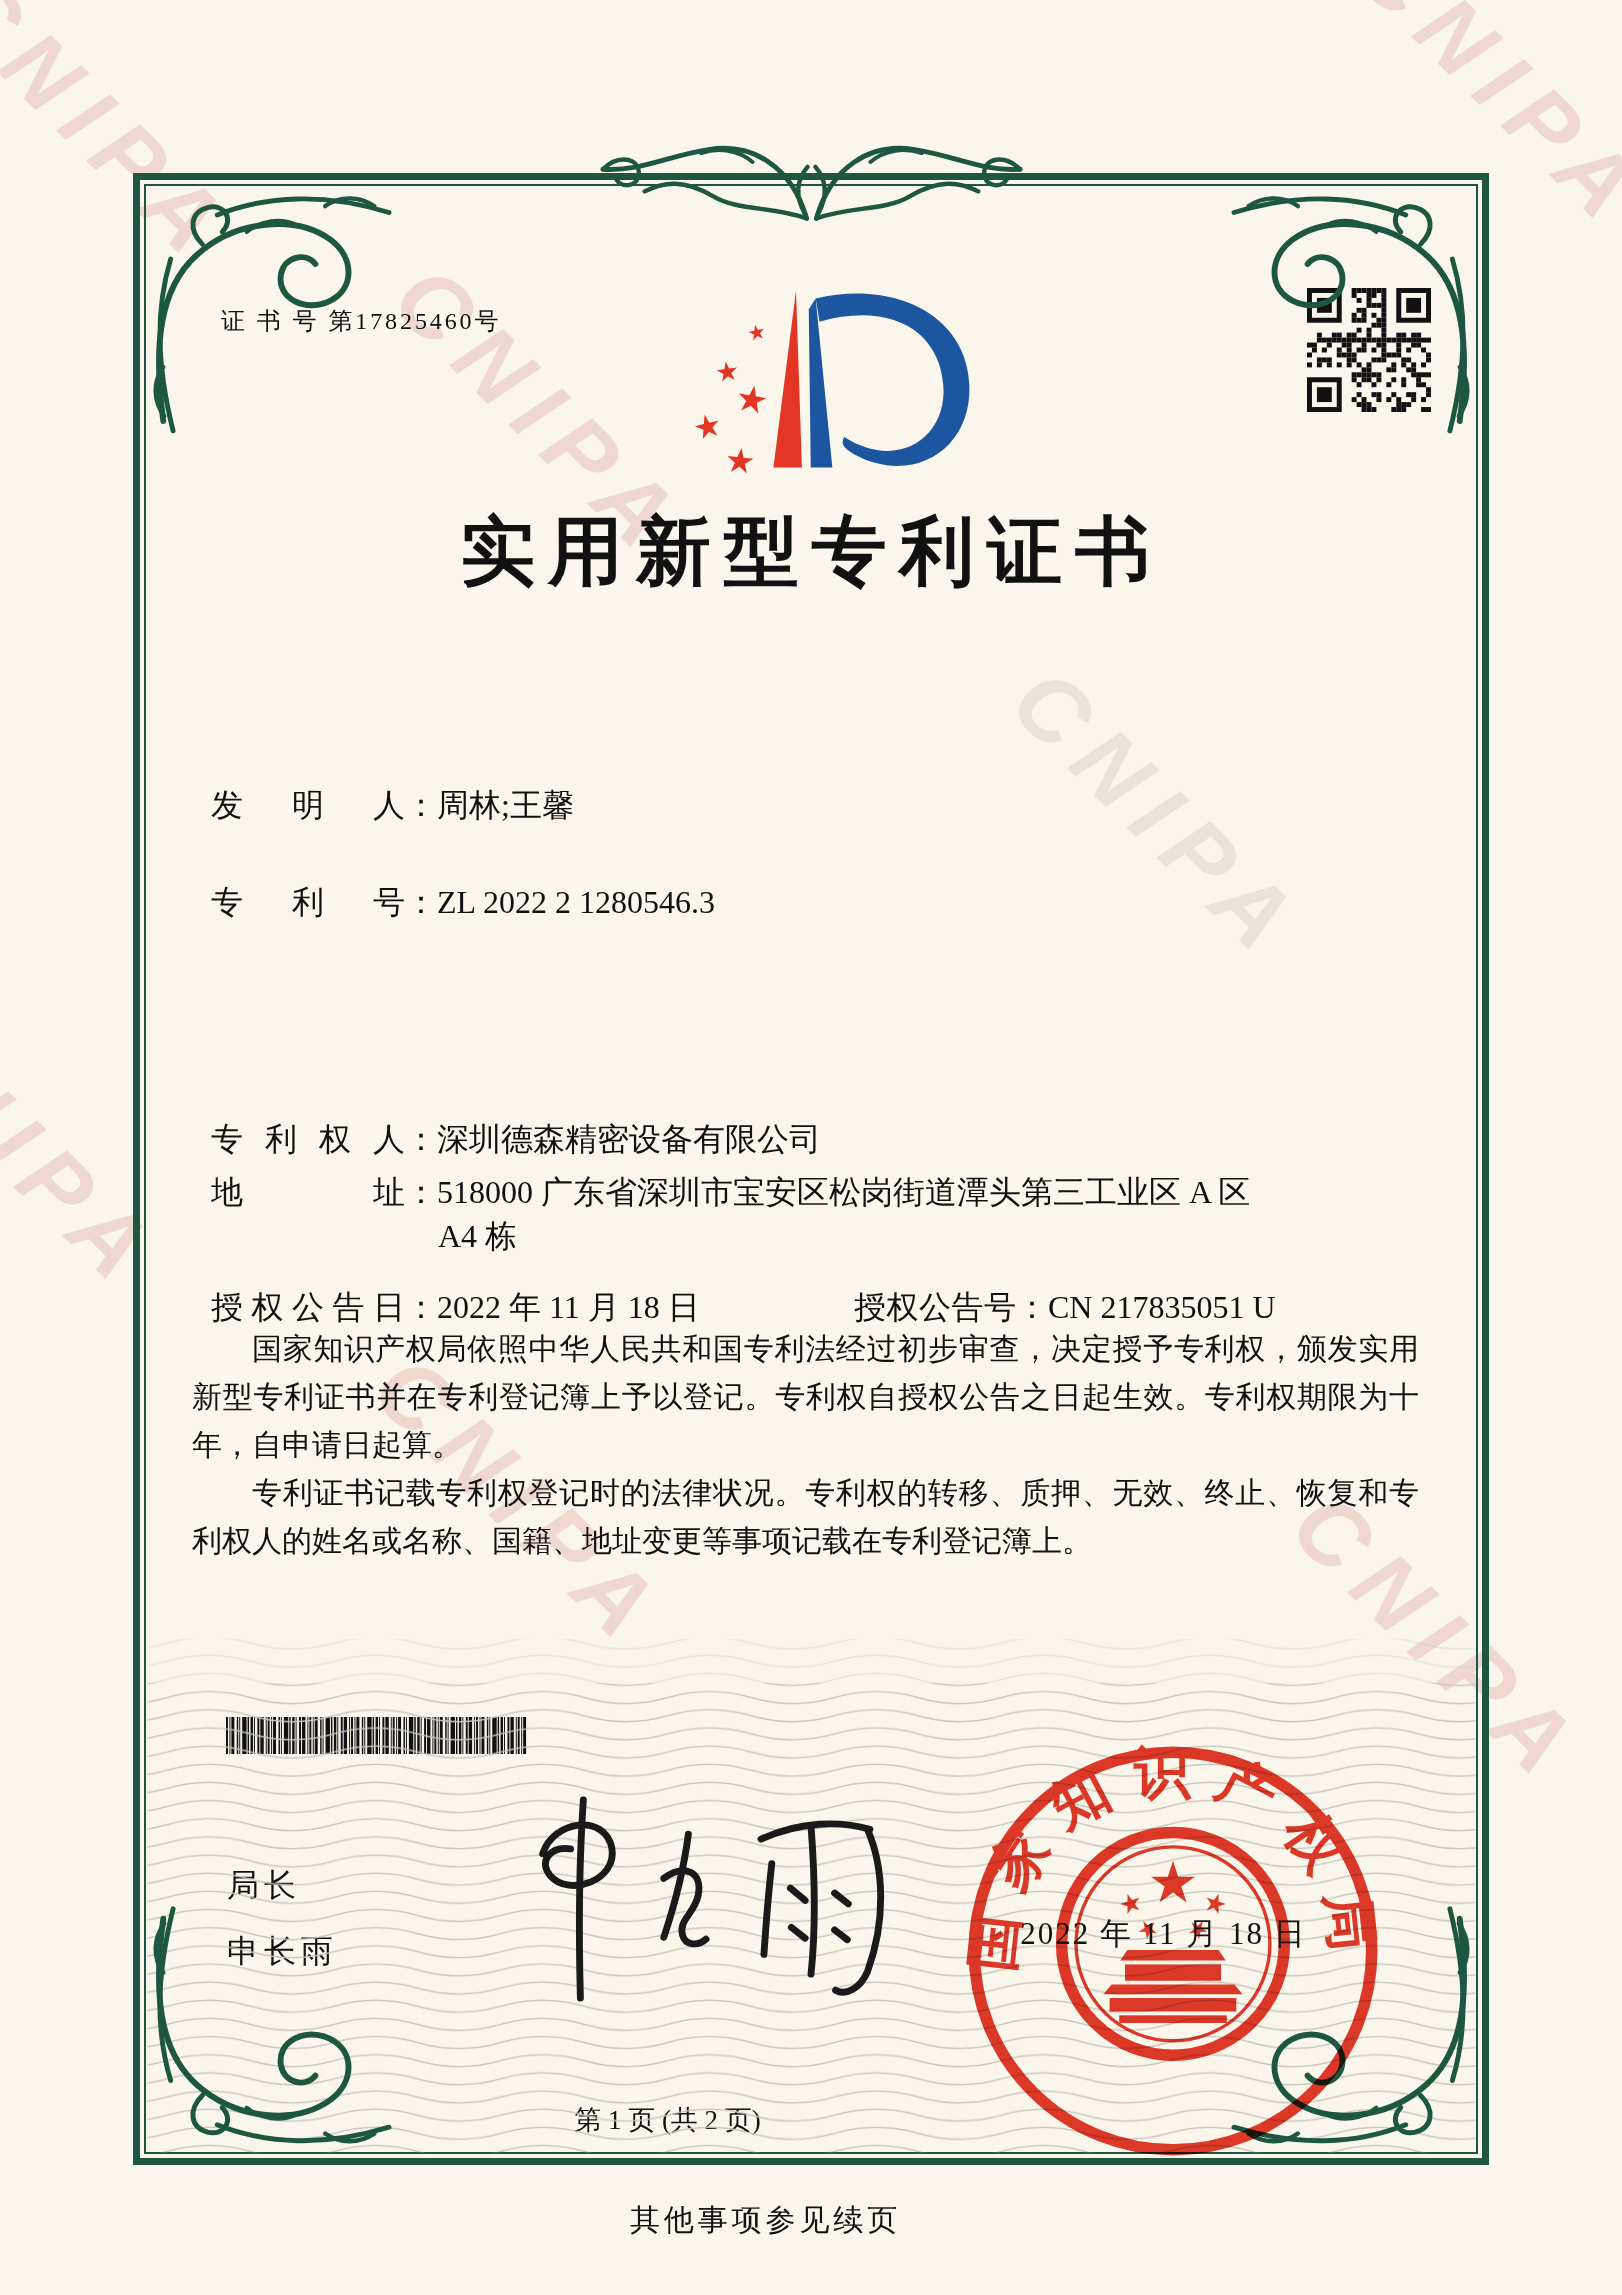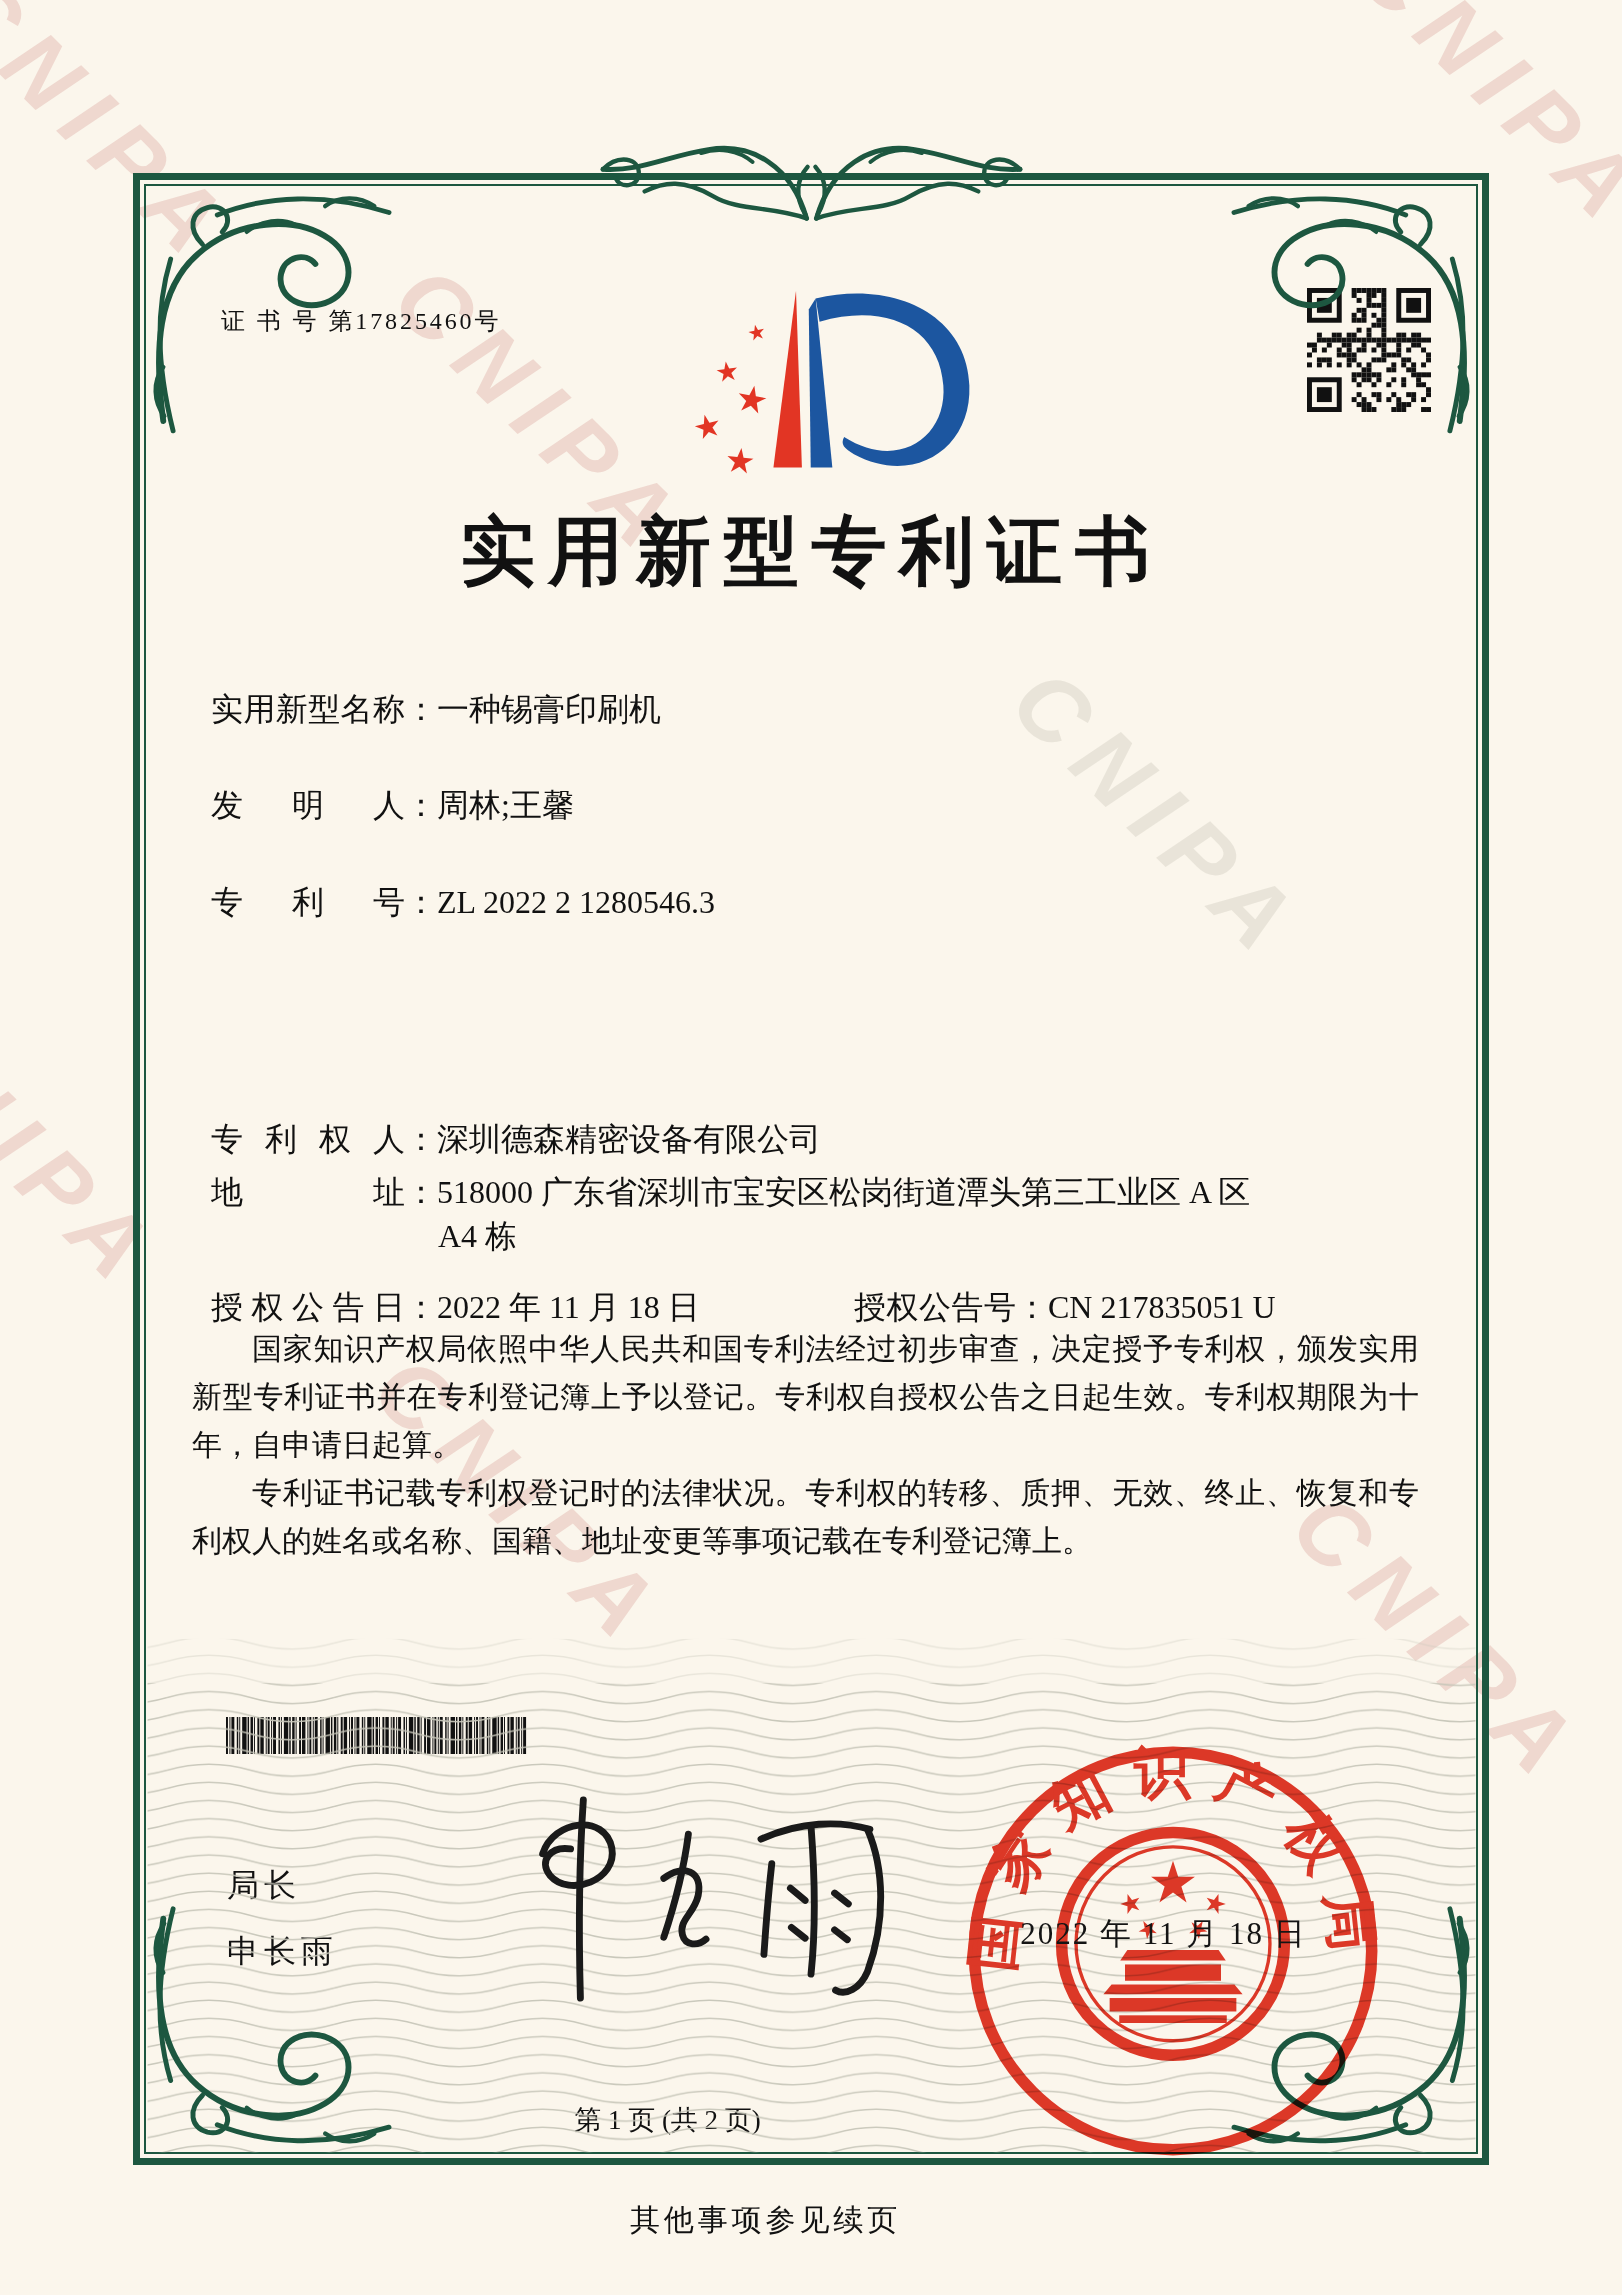--- a/index.html
+++ b/index.html
@@ -299,23 +299,20 @@
       <rect x="5" y="5" width="60" height="60" fill="none" stroke="#111" stroke-width="10"></rect>
       <rect x="20" y="20" width="30" height="30" fill="#111"></rect>
       <rect x="185" y="5" width="60" height="60" fill="none" stroke="#111" stroke-width="10"></rect>
       <rect x="200" y="20" width="30" height="30" fill="#111"></rect>
       <rect x="5" y="185" width="60" height="60" fill="none" stroke="#111" stroke-width="10"></rect>
       <rect x="20" y="200" width="30" height="30" fill="#111"></rect>
     </svg>
 
   <div class="abs" id="title">实用新型专利证书</div>
 
-  <div class="frow" style="top:688px;">
-    <span class="flabel">实用新型名称</span><span class="fcolon">：</span><span>一种锡膏印刷机</span>
-  </div>
   <div class="frow" style="top:784px;">
     <span class="flabel">发明人</span><span class="fcolon">：</span><span>周林;王馨</span>
   </div>
   <div class="frow" style="top:881px;">
     <span class="flabel">专利号</span><span class="fcolon">：</span><span>ZL 2022 2 1280546.3</span>
   </div>
   <div class="frow" style="top:1074px;margin-top:44px;">
     <span class="flabel">专利权人</span><span class="fcolon">：</span><span>深圳德森精密设备有限公司</span>
   </div>
   <div class="frow" style="top:1171px;">

